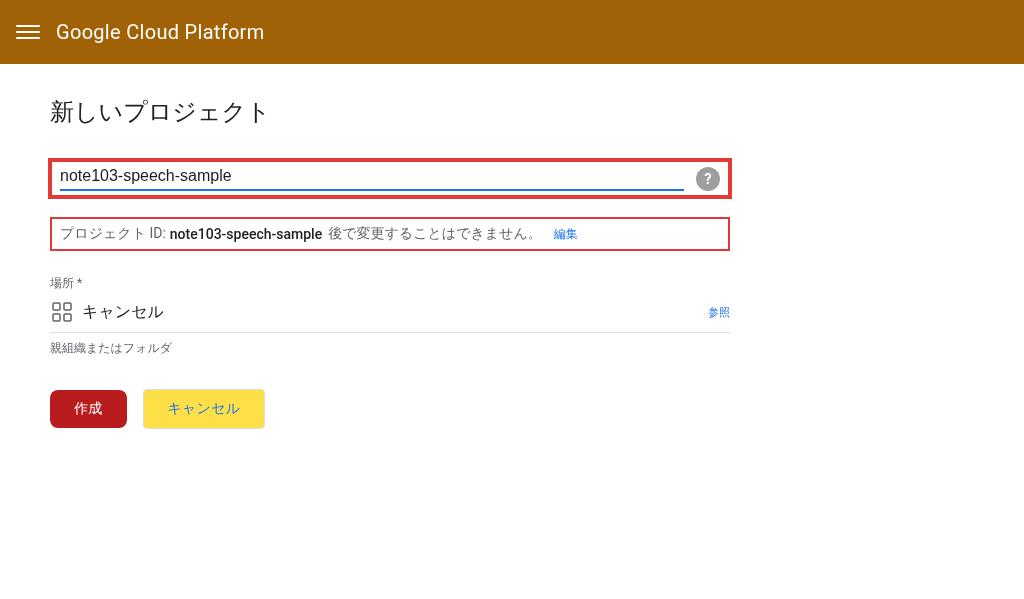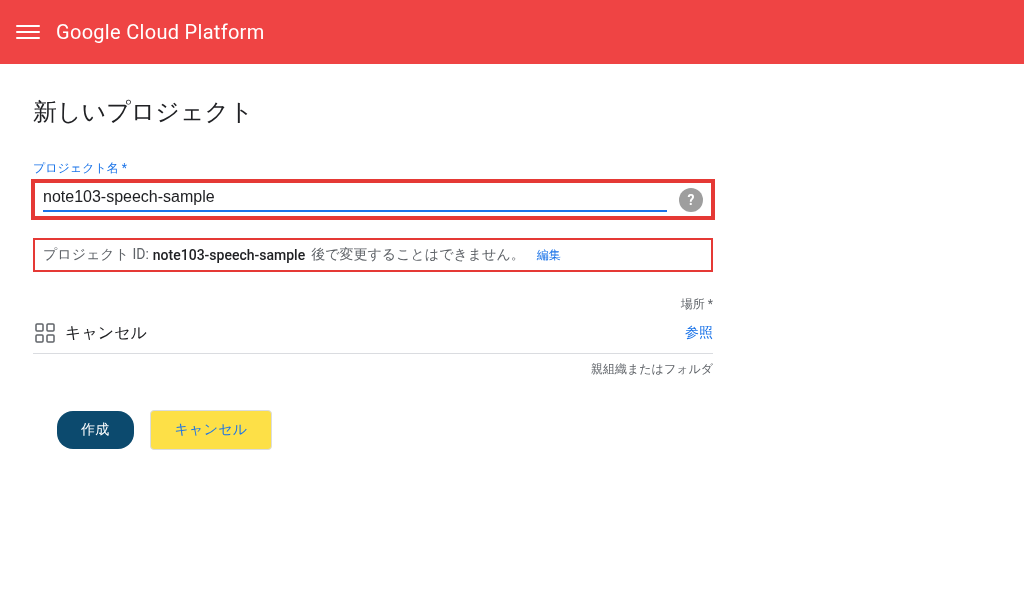--- a/index.html
+++ b/index.html
@@ -10,21 +10,21 @@
     body {
       font-family: 'Roboto', Arial, sans-serif;
       background: #fff;
       width: 1024px;
       height: 599px;
       overflow: hidden;
     }
 
     
     .topbar {
-      background: #ef4444;
+      background: #a16207;
       height: 64px;
       display: flex;
       align-items: center;
       padding: 0 16px;
       gap: 16px;
     }
     .topbar-menu-icon {
       color: #fff;
       font-size: 22px;
       cursor: pointer;
@@ -41,21 +41,21 @@
     }
     .topbar-title {
       color: #fff;
       font-size: 20px;
       font-weight: 400;
       letter-spacing: 0.3px;
     }
 
     
     .main-content {
-      padding: 32px 33px;
+      padding: 32px 50px;
     }
 
     .page-title {
       font-size: 24px;
       font-weight: 400;
       color: #202124;
       margin-bottom: 32px;
     }
 
     .form-container {
@@ -147,21 +147,20 @@
       font-size: 12px;
       color: #1a73e8;
       text-decoration: none;
       cursor: pointer;
       margin-left: 8px;
     }
 
     
     .location-section {
       margin-bottom: 24px;
-      text-align: right;
     }
 
     .location-label {
       font-size: 12px;
       color: #5f6368;
       margin-bottom: 8px;
       display: block;
     }
 
     .location-row {
@@ -185,50 +184,49 @@
       width: 24px;
       height: 24px;
       display: flex;
       align-items: center;
       justify-content: center;
       color: #5f6368;
       font-size: 18px;
     }
 
     .browse-link {
-      font-size: 14px;
+      font-size: 11px;
       color: #1a73e8;
       cursor: pointer;
       text-decoration: none;
     }
 
     .location-sublabel {
       font-size: 12px;
       color: #5f6368;
     }
 
     
     .button-row {
       display: flex;
       gap: 16px;
       margin-top: 32px;
       align-items: center;
     }
 
     .btn-create {
-      background: #0c4a6e;
+      background: #b91c1c;
       color: #fff;
       border: none;
       padding: 10px 24px;
       font-size: 14px;
       font-weight: 500;
-      border-radius: 16px;
+      border-radius: 8px;
       cursor: pointer;
       letter-spacing: 0.25px;
-      margin-left: 24px;
     }
 
     .btn-cancel {
       background: #fde047;
       color: #1a73e8;
       border: 1px solid #dadce0;
       padding: 10px 24px;
       font-size: 14px;
       font-weight: 500;
       border-radius: 4px;
@@ -253,23 +251,20 @@
   <span class="topbar-title">Google Cloud Platform</span>
 </div>
 
 <div class="main-content">
 
   <h1 class="page-title">新しいプロジェクト</h1>
 
   <div class="form-container">
 
     <div class="field-group">
-      <span class="field-label">
-        <span>プロジェクト名</span><span> *</span>
-      </span>
       <div class="project-name-wrapper highlight-red">
         <div class="project-name-input-container">
           <input class="project-name-input" type="text" value="note103-speech-sample" style="">
         </div>
         <div class="help-icon">
           <span>?</span>
         </div>
       </div>
     </div>
 

